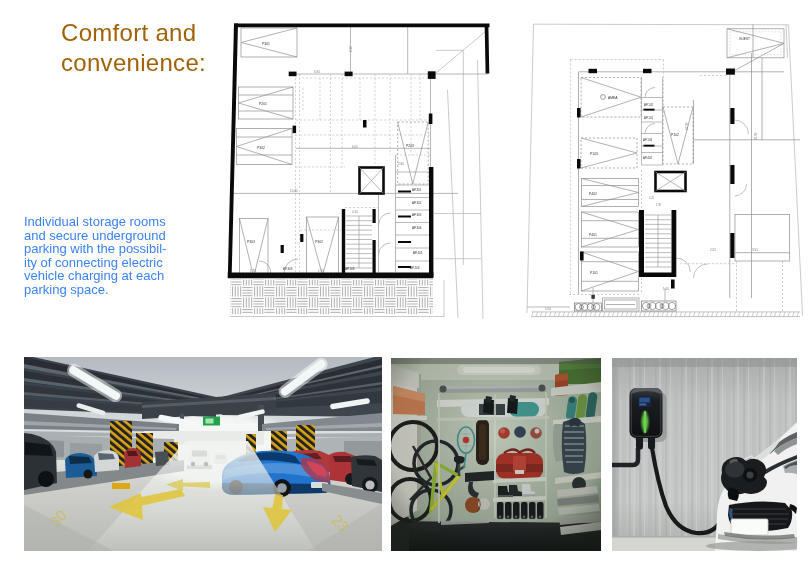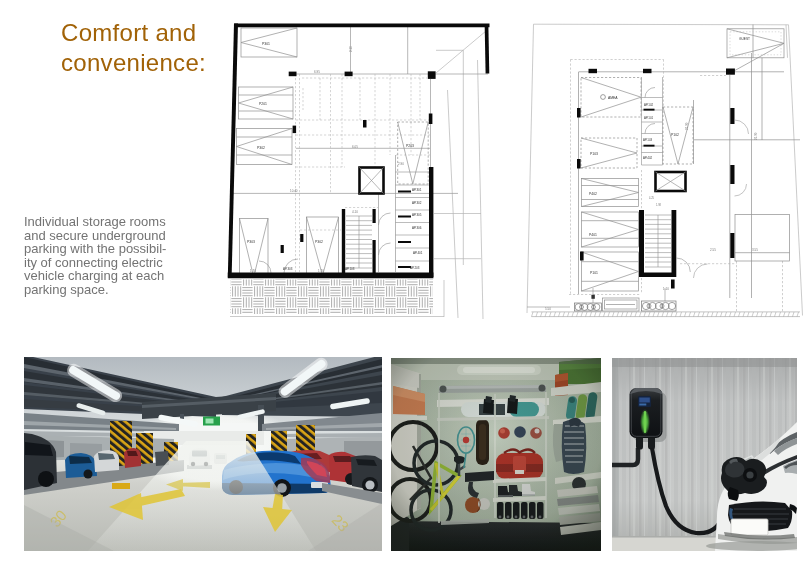--- a/index.html
+++ b/index.html
@@ -5,21 +5,21 @@
 html,body{margin:0;padding:0;}
 body{width:812px;height:567px;background:#ffffff;position:relative;overflow:hidden;
      font-family:"Liberation Sans",sans-serif;}
 .abs{position:absolute;}
 </style>
 </head>
 <body>
 
 <div class="abs" style="left:25px;top:18px;font-size:24px;line-height:30px;color:#a16207;letter-spacing:0.3px;margin-left:36px;">Comfort and<br>convenience:</div>
 
-<div class="abs" style="left:24px;top:215px;font-size:13px;line-height:13.5px;color:#737373;">Individual storage rooms<br>and secure underground<br>parking with the possibil-<br>ity of connecting electric<br>vehicle charging at each<br>parking space.</div>
+<div class="abs" style="left:24px;top:215px;font-size:13px;line-height:13.5px;color:#3b82f6;">Individual storage rooms<br>and secure underground<br>parking with the possibil-<br>ity of connecting electric<br>vehicle charging at each<br>parking space.</div>
 
 <svg id="plan1" class="abs" style="left:225px;top:15px;" width="280" height="310" viewBox="225 15 280 310" fill="none">
 <defs>
 <pattern id="bw" width="22" height="22" patternUnits="userSpaceOnUse">
   <g stroke="#949494" stroke-width="0.85">
     <path d="M0.3,1.6 H10.6 M0.3,4.3 H10.6 M0.3,7 H10.6 M0.3,9.7 H10.6"></path>
     <path d="M12.6,0.3 V10.6 M15.3,0.3 V10.6 M18,0.3 V10.6 M20.7,0.3 V10.6"></path>
     <path d="M1.6,11.3 V21.6 M4.3,11.3 V21.6 M7,11.3 V21.6 M9.7,11.3 V21.6"></path>
     <path d="M11.3,12.6 H21.6 M11.3,15.3 H21.6 M11.3,18 H21.6 M11.3,20.7 H21.6"></path>
   </g>

